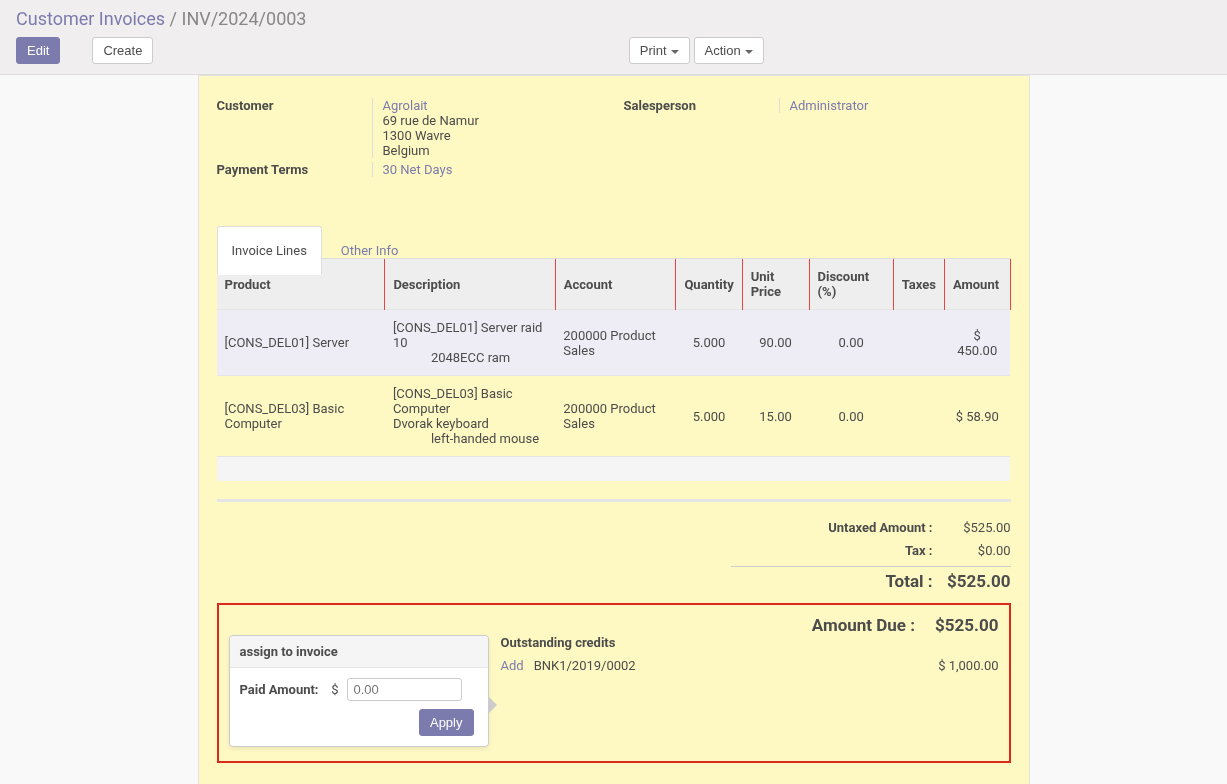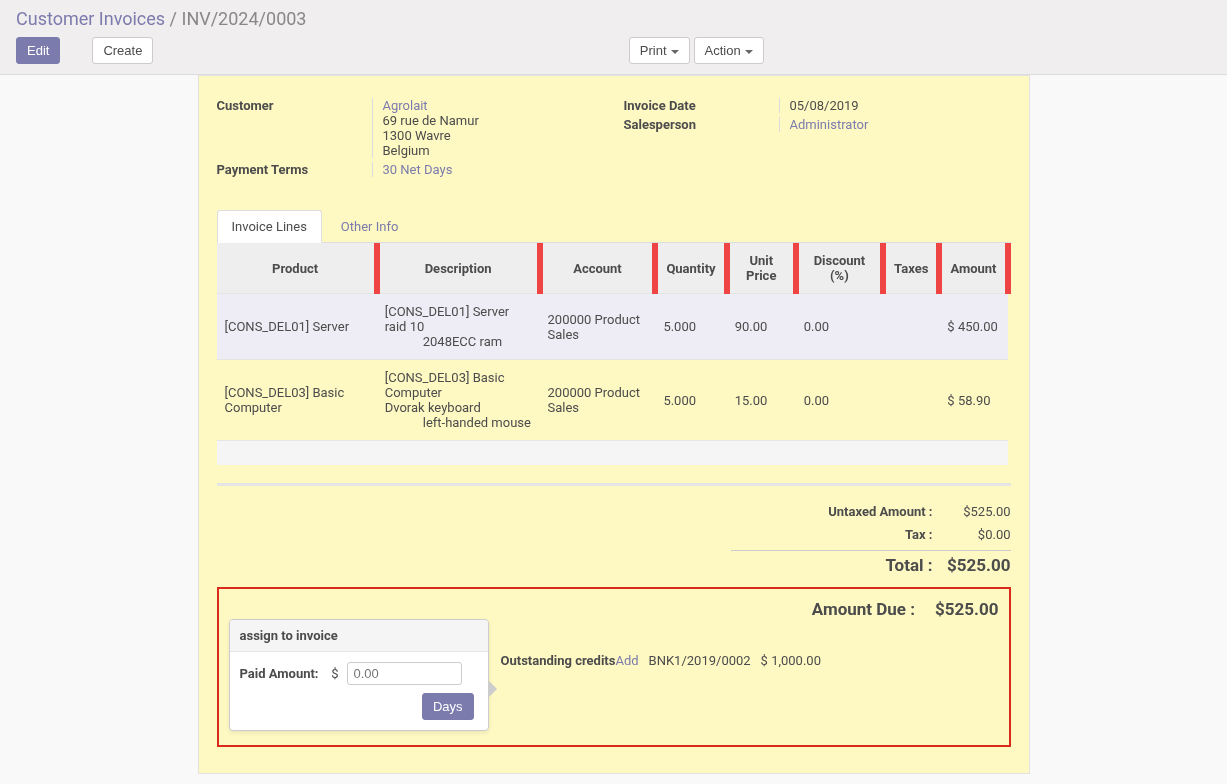--- a/index.html
+++ b/index.html
@@ -83,54 +83,54 @@
     color: #4c4c4c;
   }
   .link { color: #7c7bad; }
   .tabs {
     margin-top: 28px;
     border-bottom: 1px solid #ddd;
     display: flex;
     gap: 4px;
   }
   .tab {
-    padding: 8px 14px;
+    padding: 16px 14px;
     border: 1px solid transparent;
     color: #7c7bad;
     cursor: pointer;
     position: relative;
-    top: 1px;
+    top: 17px;
   }
   .tab.active {
     border: 1px solid #ddd;
     border-bottom-color: #fff;
     background: #fff;
     color: #4c4c4c;
     border-radius: 3px 3px 0 0;
   }
   table.lines {
     width: 100%;
     border-collapse: collapse;
     margin-top: 0;
   }
   table.lines th {
     background: #eee;
     font-weight: 700;
-    text-align: center;
+    text-align: left;
     padding: 10px 8px;
-    border-right: 6px solid #ef4444;
+    border-right: 1px solid #ef4444;
     font-size: 13px;
   }
   table.lines td {
     padding: 10px 8px;
     border-top: 1px solid #e5e5e5;
     vertical-align: middle;
     font-size: 13px;
   }
-  .num { text-align: left; }
+  .num { text-align: center; }
   tr.row-sel td {
     background: #eeedf5;
   }
   .blank-row td {
     background: #f5f5f5;
     height: 24px;
     border-top: 1px solid #e2e2e2;
   }
   .hr-sep {
     border: 0;
@@ -206,23 +206,22 @@
     border: 1px solid #ccc;
     border-radius: 3px;
     padding: 3px 6px;
     width: 115px;
     font-size: 13px;
     color: #999;
   }
   .popover-actions { text-align: right; margin-top: 8px; }
   .outstanding {
     display: flex;
-    flex-direction: row;
+    flex-direction: column;
     flex: 1;
-    margin-top: 34px;
   }
   .oc-title { font-weight: 700; margin-bottom: 8px; }
   .oc-row {
     display: flex;
     align-items: flex-start;
     gap: 10px;
   }
   .oc-row .add-link { color: #7c7bad; cursor: pointer; }
   .oc-row .oc-ref { flex: 1; }
   .oc-row .oc-amt { text-align: right; }
@@ -263,24 +262,20 @@
             <div>1300 Wavre</div>
             <div>Belgium</div>
           </div>
         </div>
         <div class="field-row">
           <div class="field-label">Payment Terms</div>
           <div class="field-value link">30 Net Days</div>
         </div>
       </div>
       <div class="col">
-        <div class="field-row">
-          <div class="field-label">Invoice Date</div>
-          <div class="field-value">05/08/2019</div>
-        </div>
         <div class="field-row">
           <div class="field-label">Salesperson</div>
           <div class="field-value link">Administrator</div>
         </div>
       </div>
     </div>
 
     <div class="tabs">
       <div class="tab active">Invoice Lines</div>
       <div class="tab">Other Info</div>
@@ -358,21 +353,21 @@
       <div class="credits-area">
         <div class="popover">
           <div class="popover-title">assign to invoice</div>
           <div class="popover-body">
             <div class="paid-row">
               <label>Paid Amount:</label>
               <span class="currency">$</span>
               <input type="text" placeholder="0.00" style="">
             </div>
             <div class="popover-actions">
-              <button class="btn btn-primary">Days</button>
+              <button class="btn btn-primary">Apply</button>
             </div>
           </div>
         </div>
         <div class="outstanding">
           <div class="oc-title">Outstanding credits</div>
           <div class="oc-row">
             <span class="add-link">Add</span>
             <span class="oc-ref">BNK1/2019/0002</span>
             <span class="oc-amt">$ 1,000.00</span>
           </div>

